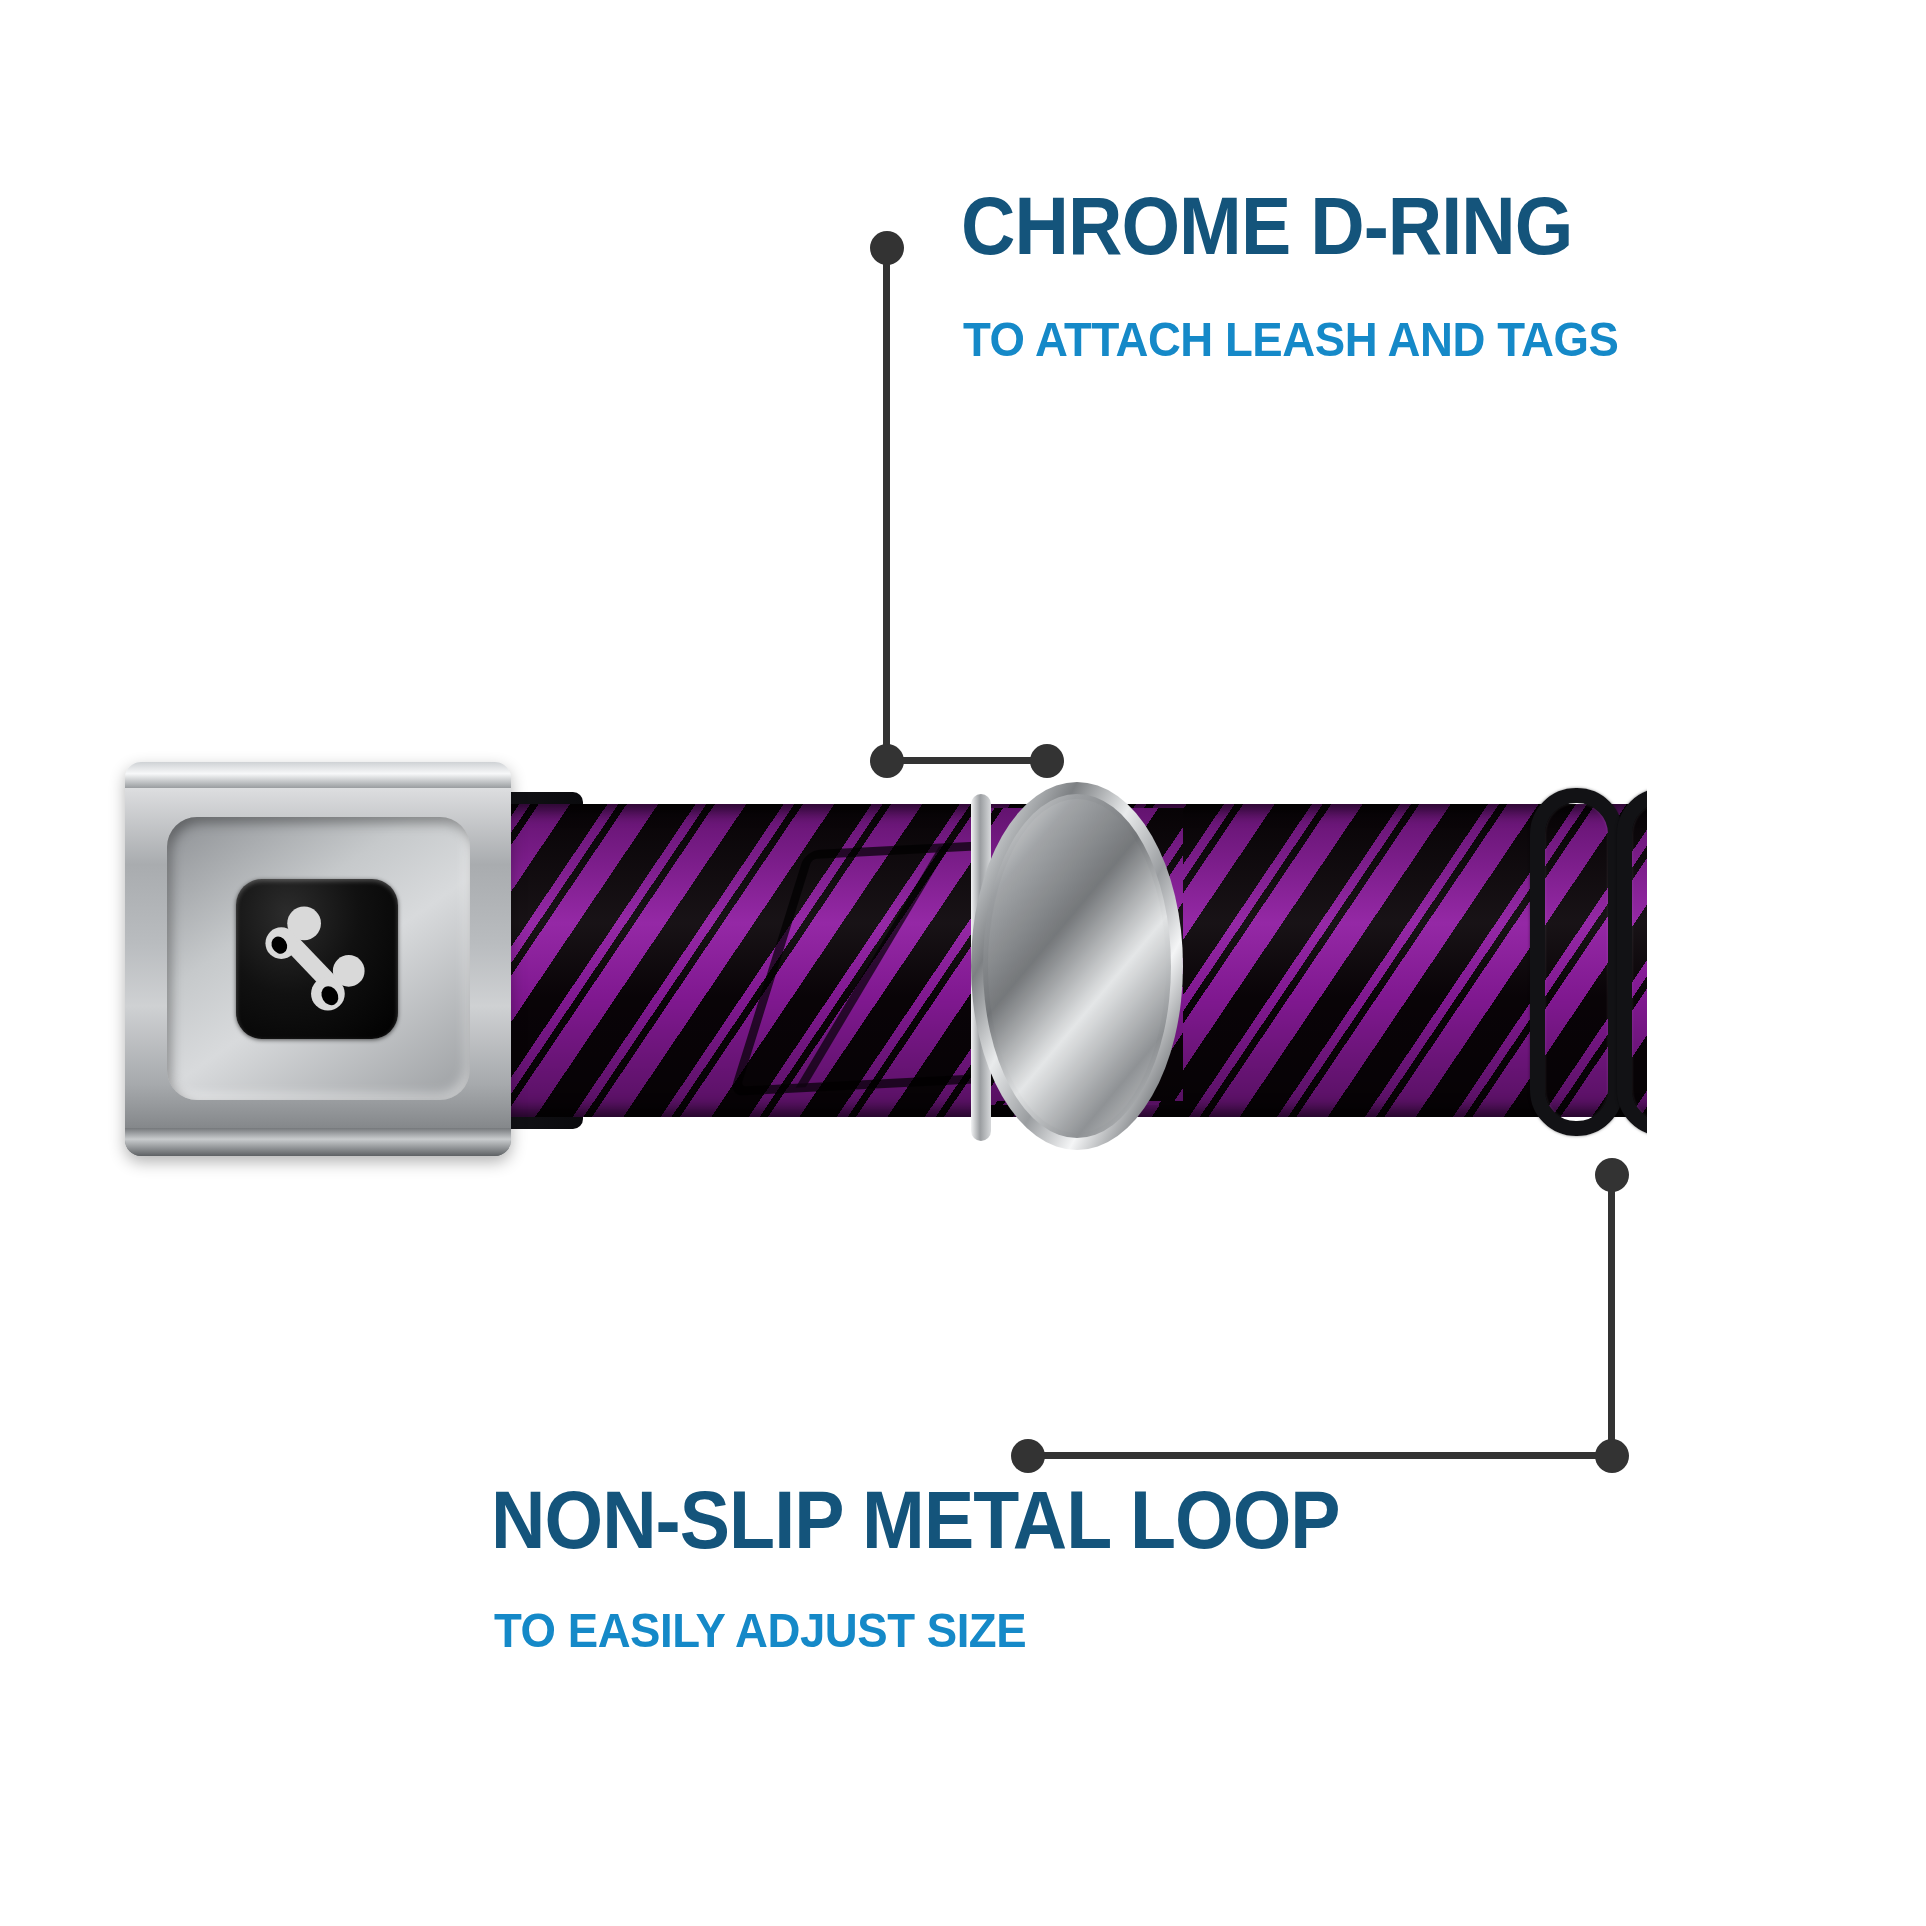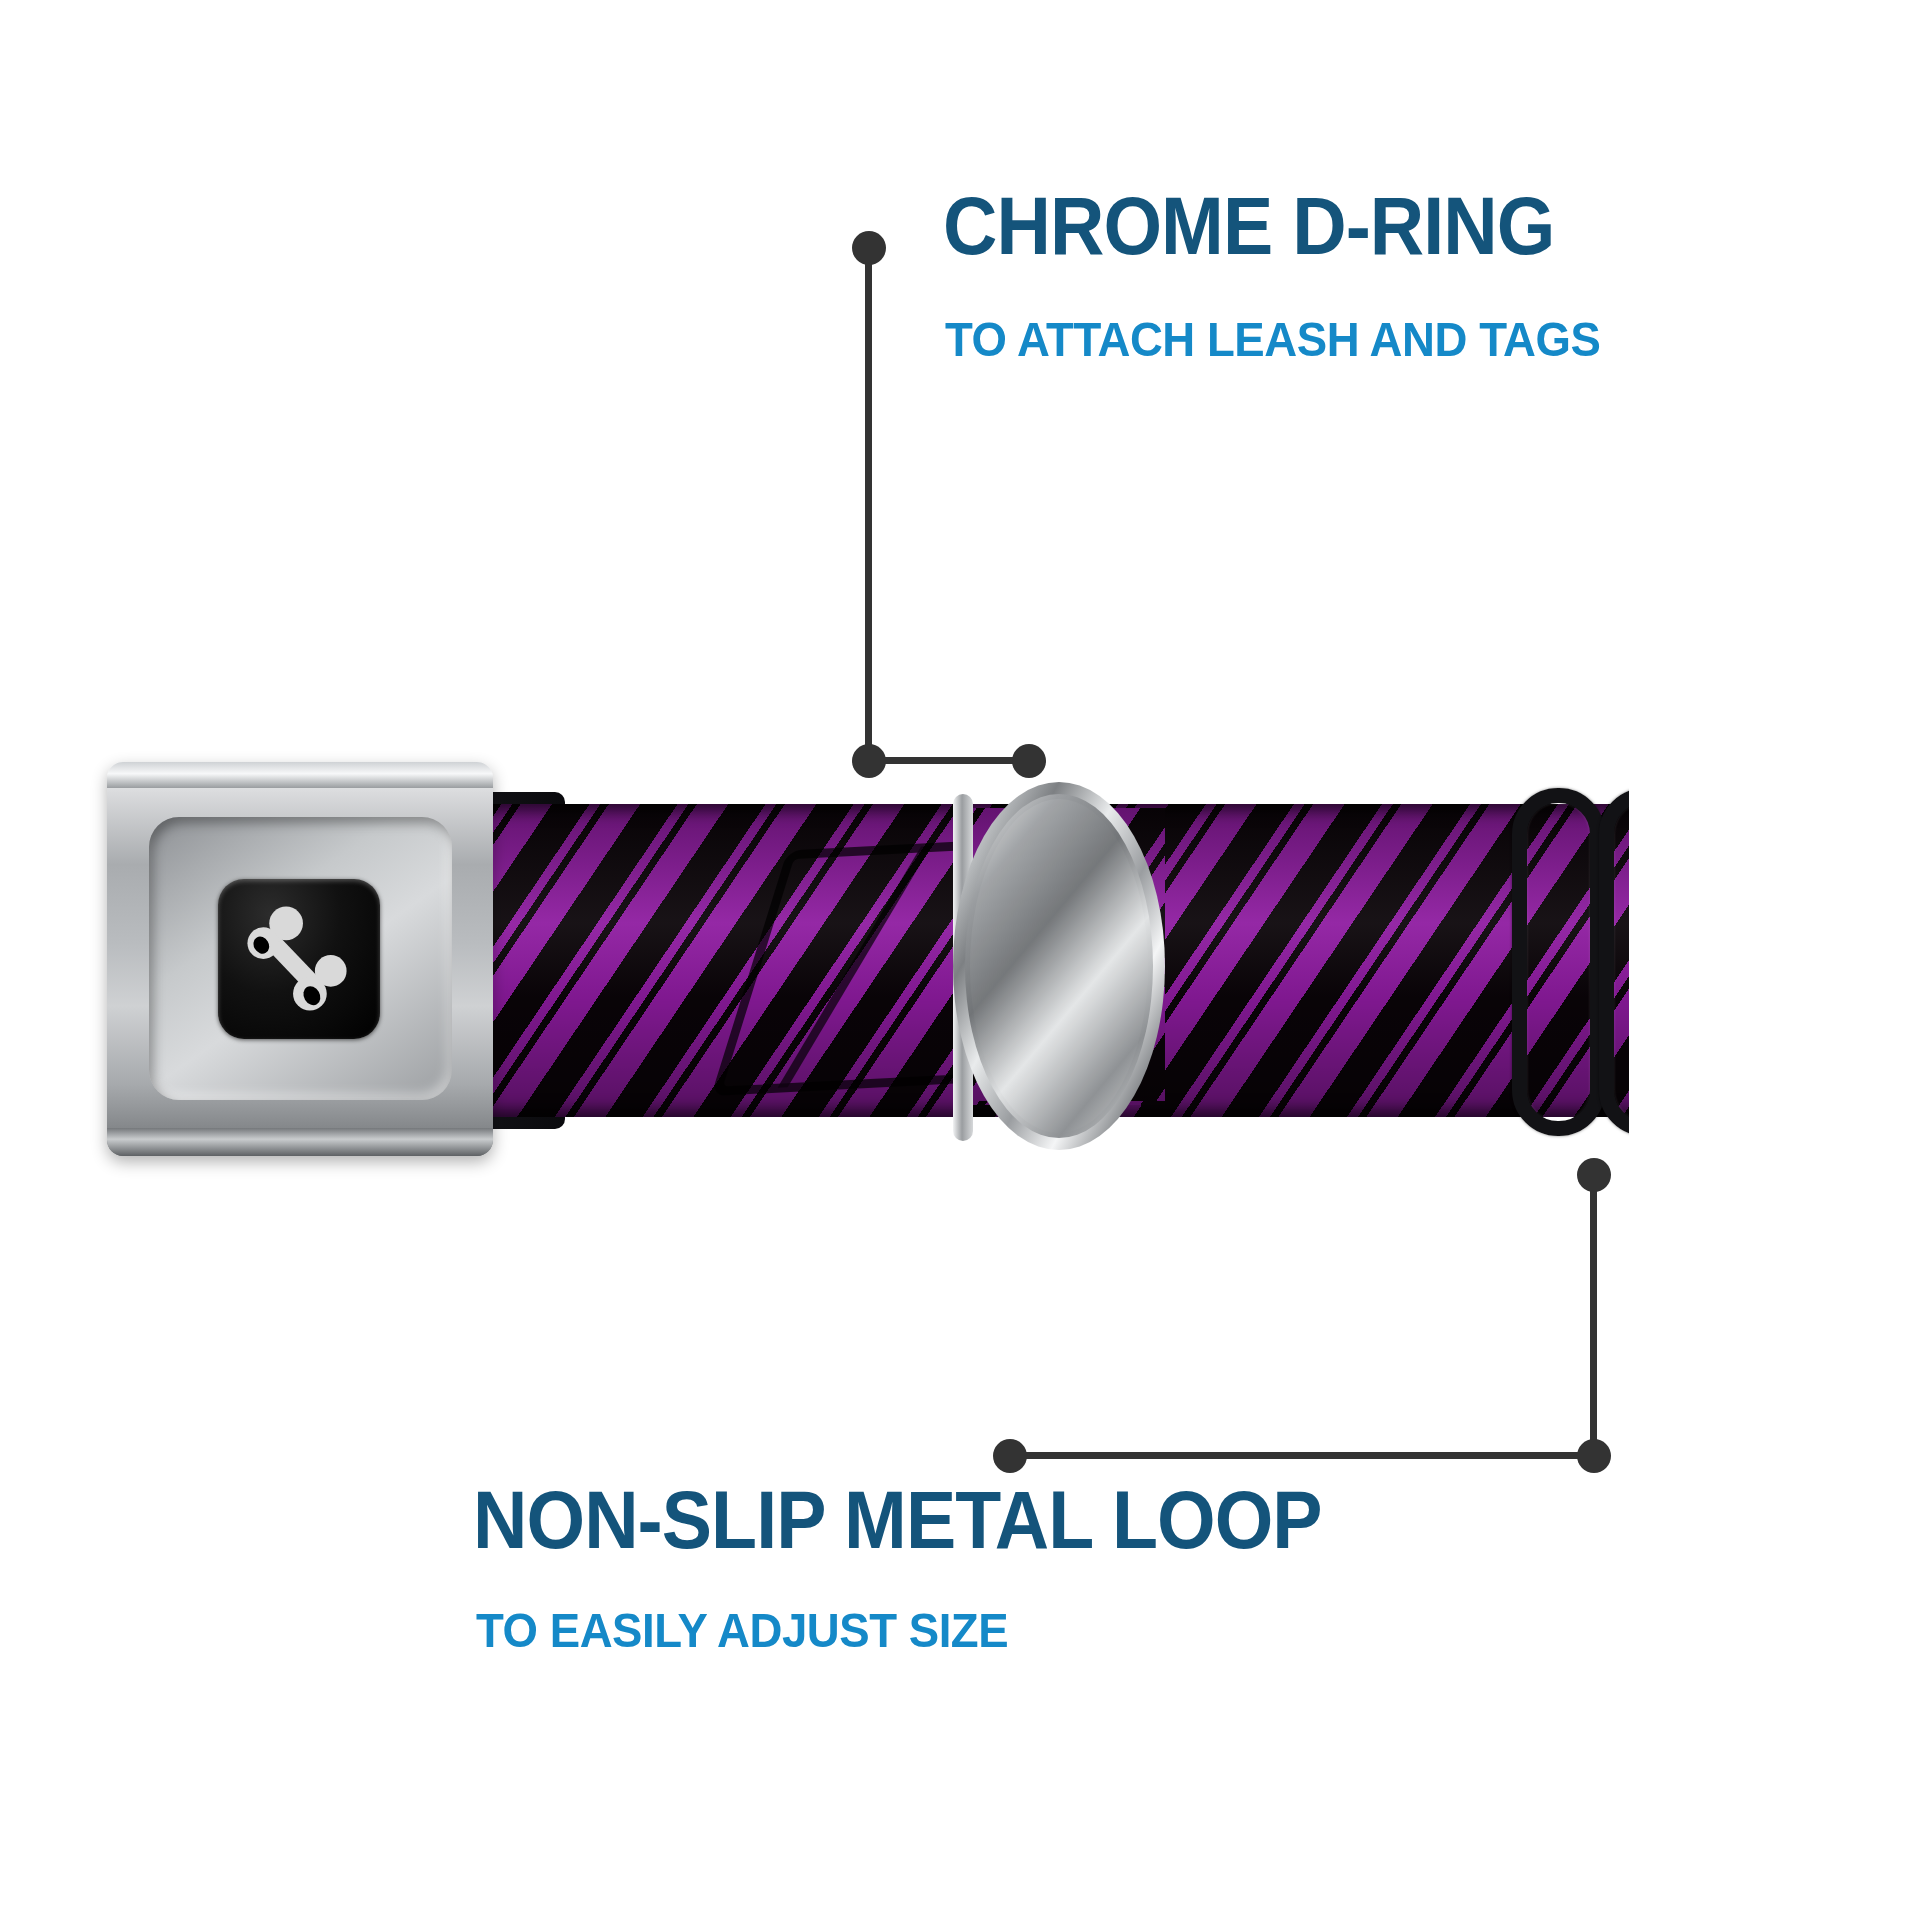--- a/index.html
+++ b/index.html
@@ -9,20 +9,21 @@
   }
   body {
     font-family: "Liberation Sans", sans-serif;
   }
   #stage {
     position: relative;
     width: 1629px;
     height: 1927px;
     background: #ffffff;
     overflow: hidden;
+    margin-left: 18px;
   }
 
   
   .callout-title {
     position: absolute;
     font-family: "Liberation Sans", sans-serif;
     font-weight: bold;
     font-size: 81px;
     line-height: 1;
     letter-spacing: -1px;

